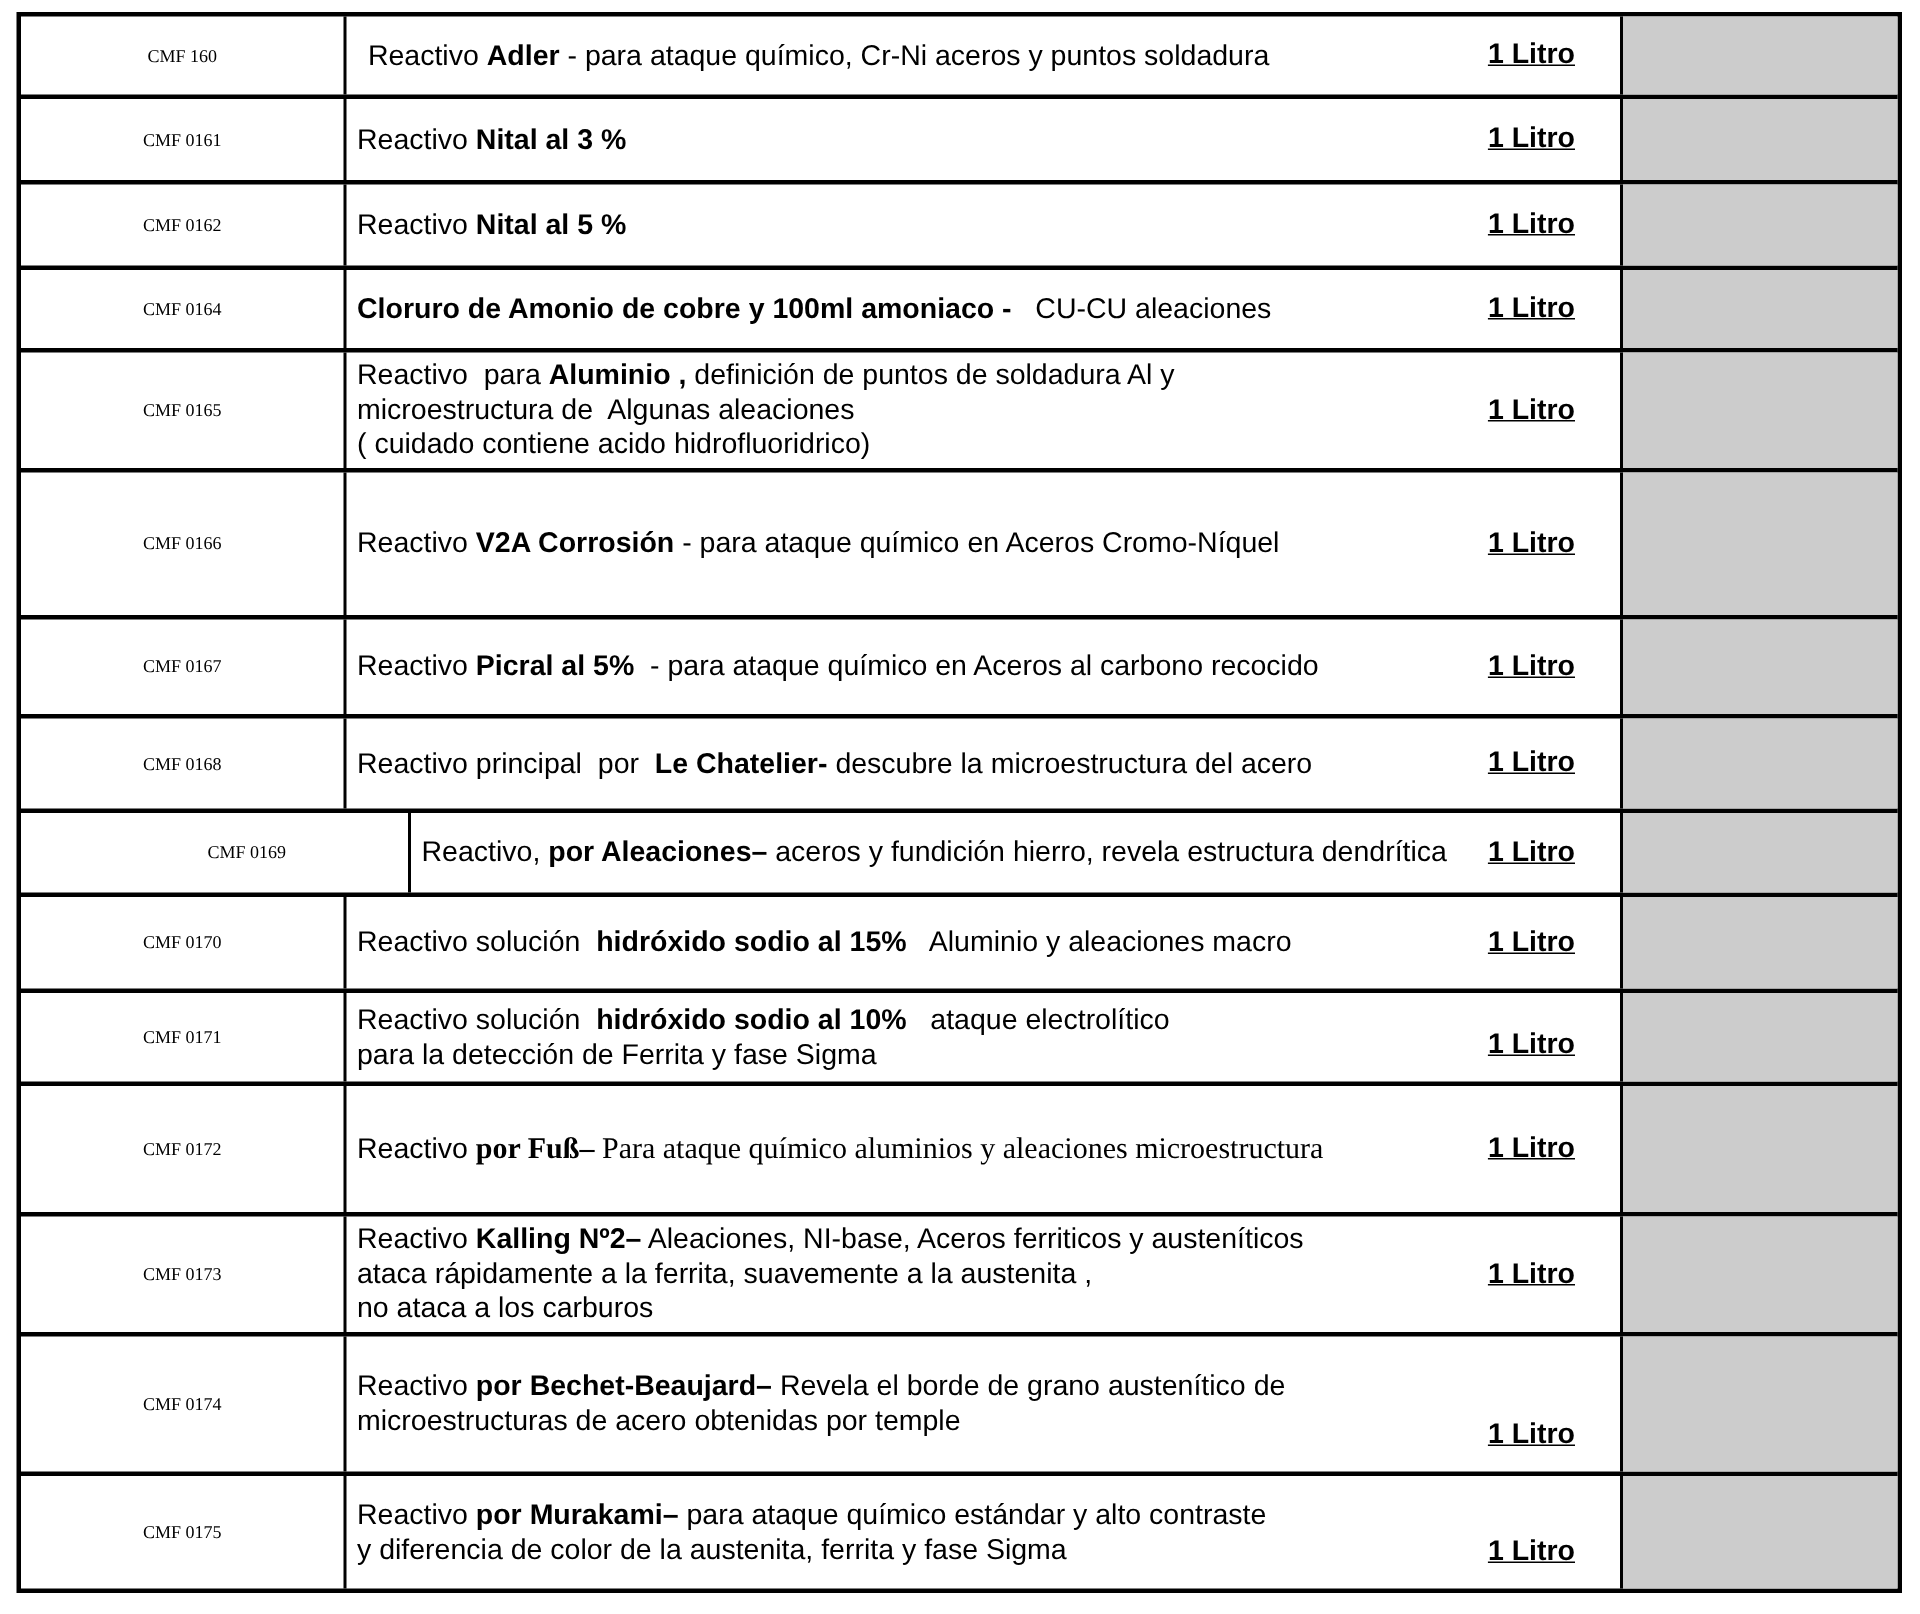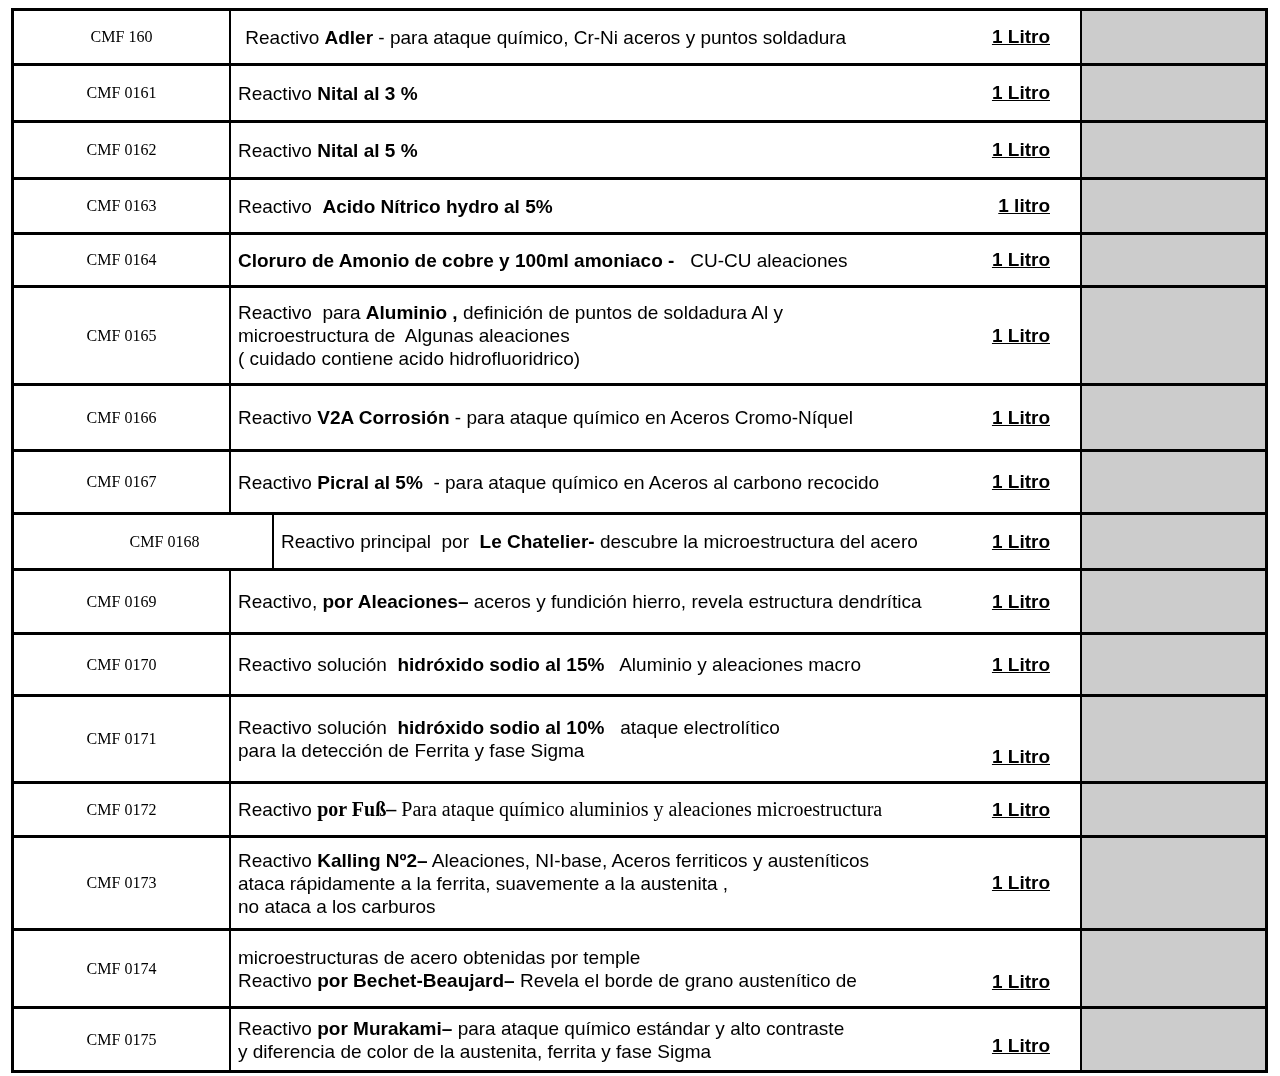--- a/index.html
+++ b/index.html
@@ -12,21 +12,21 @@
     position:absolute;left:11px;top:8px;width:1257px;
     border:3px solid #000;box-sizing:border-box;
     display:flex;flex-direction:column;background:#fff;
   }
   .row{display:flex;border-bottom:3px solid #000;align-items:stretch;}
   .row:last-child{border-bottom:none;}
   .cell{box-sizing:border-box;}
   .code{
     width:217px;flex:0 0 217px;border-right:2px solid #000;
     display:flex;align-items:center;justify-content:center;
-    font-family:"Liberation Serif",serif;font-size:16px;
+    font-family:"Liberation Serif",serif;font-size:12px;
   }
   .desc{
     flex:1 1 auto;border-right:2px solid #000;
     display:flex;align-items:stretch;
     padding:4px 0 4px 7px;
     gap:12px;
   }
   .lines{
     flex:1 1 auto;display:flex;flex-direction:column;
     justify-content:center;font-size:19px;line-height:23px;
@@ -96,32 +96,20 @@
       <div class="cell desc">
         <div class="lines">
           <div class="line"><span class="">Reactivo </span><span class="b ">Nital al 5 %</span></div>
         </div>
         <div class="qty">1 Litro</div>
       </div>
       <div class="cell fill" style="background: rgb(204, 204, 204);"></div>
     </div>
     <div class="row">
       <div class="cell code">
-        <span>CMF 0163</span>
-      </div>
-      <div class="cell desc">
-        <div class="lines">
-          <div class="line"><span class="">Reactivo  </span><span class="b ">Acido Nítrico hydro al 5%</span></div>
-        </div>
-        <div class="qty">1 litro</div>
-      </div>
-      <div class="cell fill" style="background: rgb(204, 204, 204);"></div>
-    </div>
-    <div class="row">
-      <div class="cell code">
         <span>CMF 0164</span>
       </div>
       <div class="cell desc">
         <div class="lines">
           <div class="line"><span class="b ">Cloruro de Amonio de cobre y 100ml amoniaco - </span><span class="">  CU-CU aleaciones</span></div>
         </div>
         <div class="qty">1 Litro</div>
       </div>
       <div class="cell fill" style="background: rgb(204, 204, 204);"></div>
     </div>
@@ -237,22 +225,22 @@
         <div class="qty">1 Litro</div>
       </div>
       <div class="cell fill" style="background: rgb(204, 204, 204);"></div>
     </div>
     <div class="row">
       <div class="cell code">
         <span>CMF 0174</span>
       </div>
       <div class="cell desc">
         <div class="lines">
+          <div class="line"><span class="">Reactivo </span><span class="b ">por Bechet-Beaujard–</span><span class=""> Revela el borde de grano austenítico de</span></div>
           <div class="line"><span class="">microestructuras de acero obtenidas por temple</span></div>
-          <div class="line"><span class="">Reactivo </span><span class="b ">por Bechet-Beaujard–</span><span class=""> Revela el borde de grano austenítico de</span></div>
         </div>
         <div class="qty bottom">1 Litro</div>
       </div>
       <div class="cell fill" style="background: rgb(204, 204, 204);"></div>
     </div>
     <div class="row">
       <div class="cell code">
         <span>CMF 0175</span>
       </div>
       <div class="cell desc">

